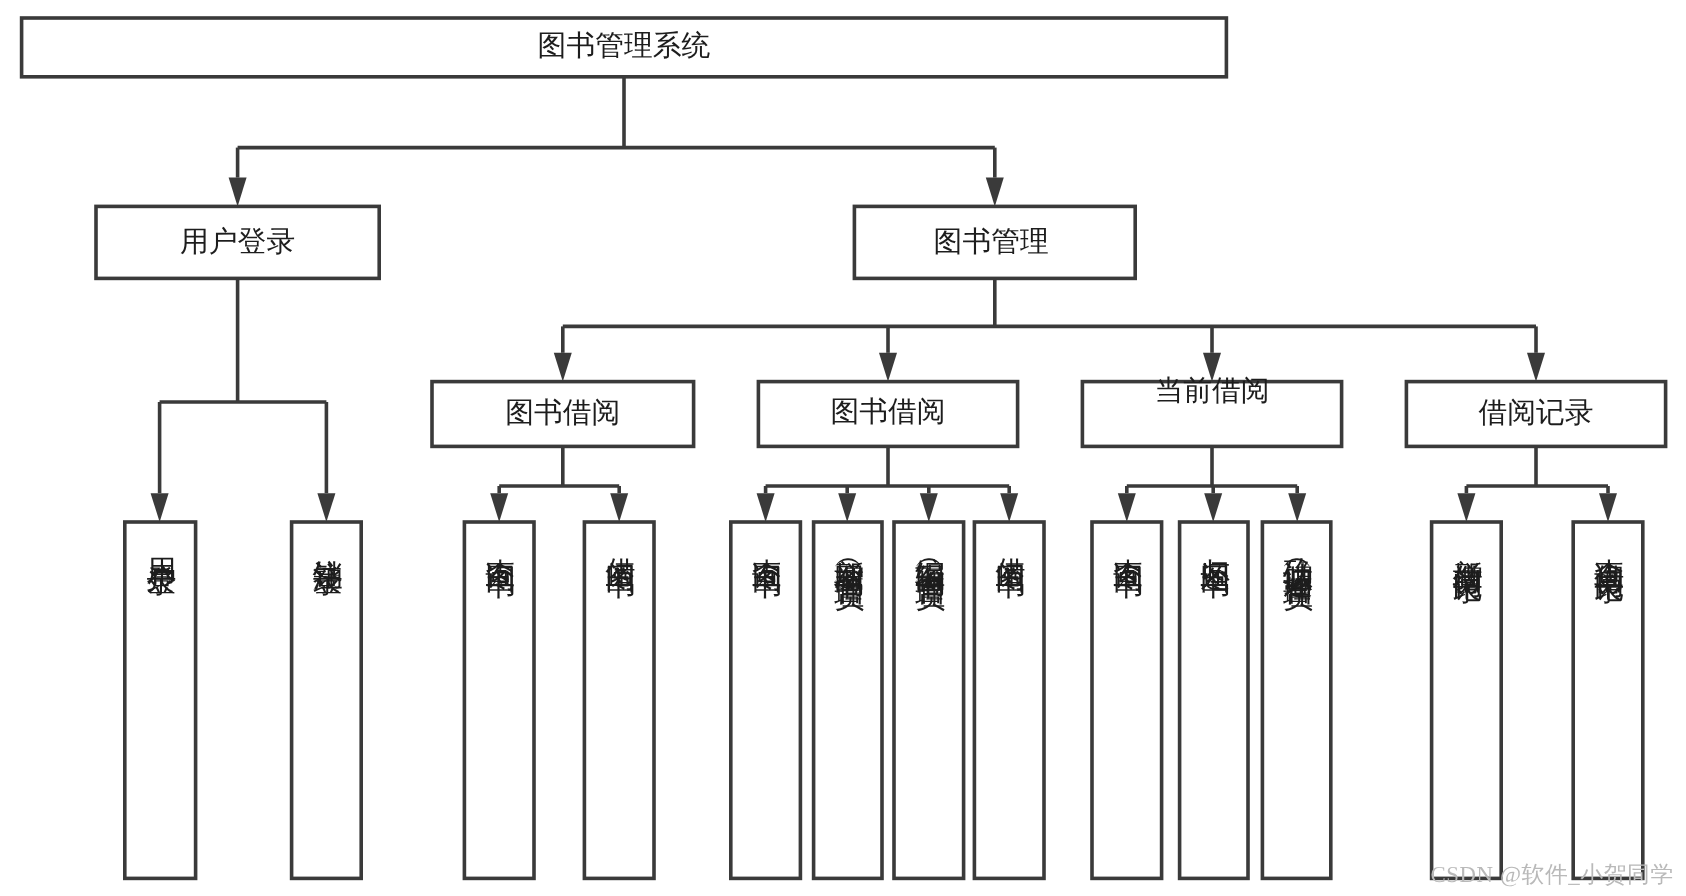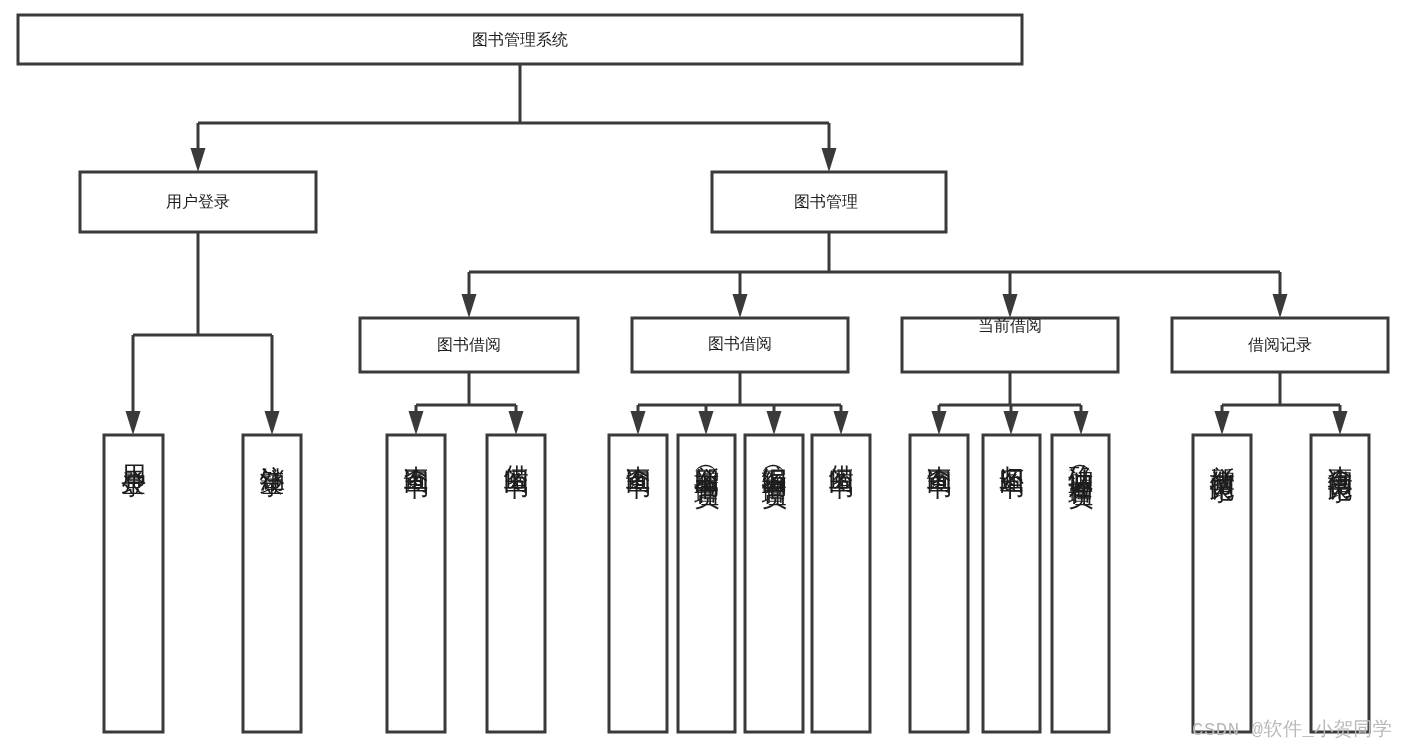--- a/index.html
+++ b/index.html
@@ -45,42 +45,42 @@
     position: absolute;
     display: flex;
     align-items: center;
     justify-content: center;
     color: #1d1d1d;
     font-family: "Liberation Sans", "DejaVu Sans", sans-serif;
     pointer-events: none;
     box-sizing: border-box;
   }
   .node-label.horizontal {
-    font-size: 16px;
+    font-size: 24px;
     letter-spacing: 0px;
     line-height: 1.1;
     white-space: nowrap;
   }
   .node-label.vertical {
     writing-mode: vertical-rl;
     text-orientation: upright;
     font-size: 25px;
     line-height: 1.25;
     letter-spacing: 3px;
     white-space: nowrap;
     justify-content: flex-start;
     padding-top: 10px;
   }
   .watermark {
     position: absolute;
     left: 1192px;
     top: 716px;
     font-size: 19px;
     color: #b9b9b9;
-    font-family: Liberation Mono, monospace;
+    font-family: Liberation Serif, serif;
     white-space: nowrap;
     letter-spacing: 0.5px;
   }
 </style>
 </head>
 <body>
 
 <div id="diagram-root">
   <svg class="canvas" id="svg-canvas" viewBox="0 0 1405 747" xmlns="http://www.w3.org/2000/svg">
       <g>

